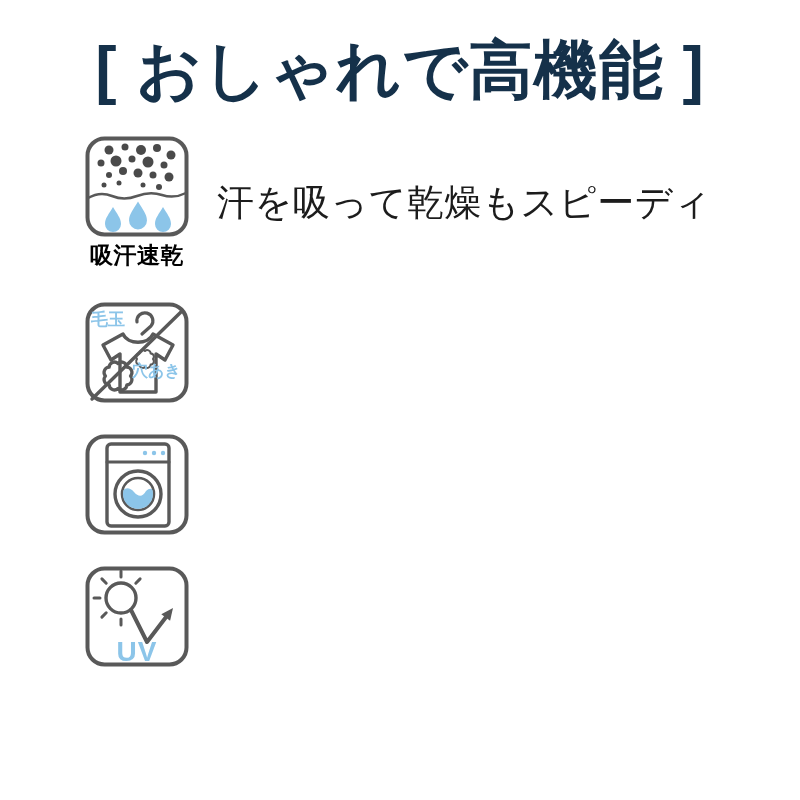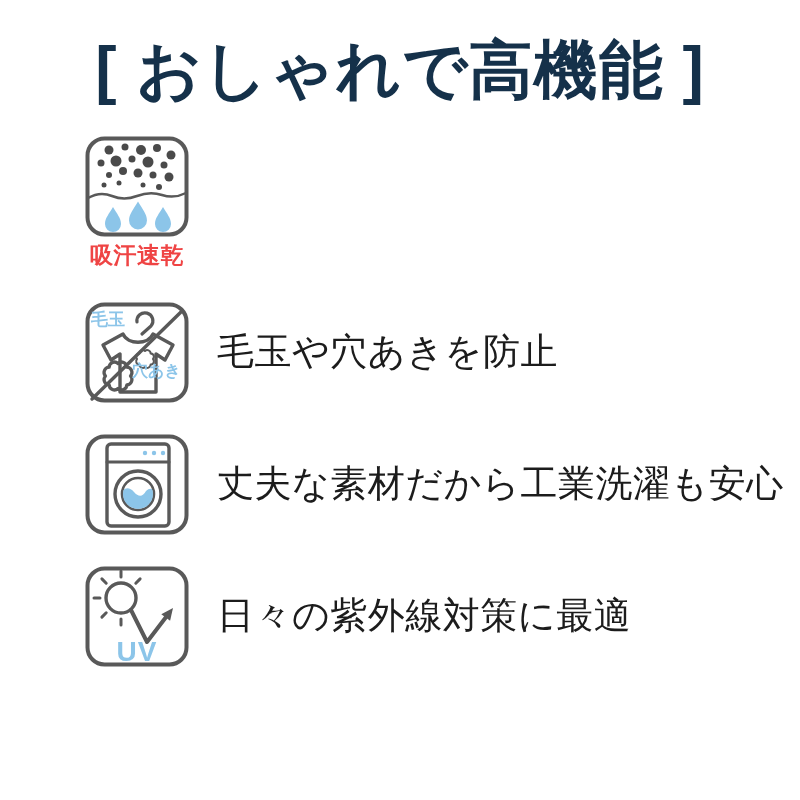--- a/index.html
+++ b/index.html
@@ -39,21 +39,21 @@
     align-items: center;
   }
   .icon-frame {
     width: 104px;
     height: 101px;
   }
   .icon-caption {
     margin-top: 3px;
     font-size: 23px;
     font-weight: bold;
-    color: #ef4444;
+    color: #000000;
     white-space: nowrap;
     letter-spacing: 0.5px;
   }
   .feature-desc {
     font-size: 37px;
     color: #1c1c1c;
     white-space: nowrap;
     letter-spacing: 0.5px;
   }
   svg { display: block; }
@@ -98,36 +98,36 @@
           </g>
           <path class="ic-stroke" stroke-width="2.5" d="M3,62 Q 15,55 27,60 T 52,60 T 77,59 T 101,57"></path>
           <g class="ic-bluefill">
             <path transform="translate(28,84)" d="M0,-13 C4,-6 8,-2 8,4 A8,8 0 1 1 -8,4 C-8,-2 -4,-6 0,-13 Z"></path>
             <path transform="translate(53,80) scale(1.12)" d="M0,-13 C4,-6 8,-2 8,4 A8,8 0 1 1 -8,4 C-8,-2 -4,-6 0,-13 Z"></path>
             <path transform="translate(78,84)" d="M0,-13 C4,-6 8,-2 8,4 A8,8 0 1 1 -8,4 C-8,-2 -4,-6 0,-13 Z"></path>
           </g>
         </svg>
         <div class="icon-caption">吸汗速乾</div>
       </div>
+      <div class="feature-desc">汗を吸って乾燥もスピーディ</div>
     </div>
 
     <div class="feature-row">
       <div class="icon-block">
         <svg class="icon-frame" viewBox="0 0 104 101">
           <rect class="ic-stroke" x="2.5" y="2.5" width="99" height="96" rx="17" stroke-width="4"></rect>
           <path class="ic-stroke" stroke-width="3.2" d="M52,20 A8,8 0 1 1 66,24 L57,32"></path>
           <path class="ic-stroke" stroke-width="3.4" fill="#ffffff" d="M38,32 L18,43 L26,58 L35,52 L35,90 L71,90 L71,52 L80,58 L88,43 L68,32 C63,43 43,43 38,32 Z"></path>
           <path class="ic-stroke" stroke-width="2.6" fill="#ffffff" transform="translate(60,57) scale(0.8)" d="M10,0 A4.2,4.2 0 0 1 7.07,7.07 A4.2,4.2 0 0 1 0,10 A4.2,4.2 0 0 1 -7.07,7.07 A4.2,4.2 0 0 1 -10,0 A4.2,4.2 0 0 1 -7.07,-7.07 A4.2,4.2 0 0 1 0,-10 A4.2,4.2 0 0 1 7.07,-7.07 A4.2,4.2 0 0 1 10,0 Z"></path>
           <path class="ic-stroke" stroke-width="2.6" fill="#ffffff" transform="translate(33,74) scale(1.25)" d="M10,0 A4.2,4.2 0 0 1 7.07,7.07 A4.2,4.2 0 0 1 0,10 A4.2,4.2 0 0 1 -7.07,7.07 A4.2,4.2 0 0 1 -10,0 A4.2,4.2 0 0 1 -7.07,-7.07 A4.2,4.2 0 0 1 0,-10 A4.2,4.2 0 0 1 7.07,-7.07 A4.2,4.2 0 0 1 10,0 Z"></path>
           <line class="ic-stroke" stroke-width="3.4" x1="7" y1="97" x2="97" y2="9"></line>
           <text class="ic-bluetext" x="6" y="23" font-size="17">毛玉</text>
           <text class="ic-bluetext" x="47" y="74" font-size="16">穴あき</text>
         </svg>
       </div>
-      <div class="feature-desc">毛玉や穴あきを防止</div>
     </div>
 
     <div class="feature-row">
       <div class="icon-block">
         <svg class="icon-frame" viewBox="0 0 104 101">
           <rect class="ic-stroke" x="2.5" y="2.5" width="99" height="96" rx="17" stroke-width="4"></rect>
           <rect class="ic-stroke" x="22" y="10" width="62" height="82" rx="4" stroke-width="3.4"></rect>
           <line class="ic-stroke" x1="22" y1="28" x2="84" y2="28" stroke-width="3"></line>
           <g class="ic-bluefill">
             <circle cx="60" cy="19" r="2.2"></circle>
@@ -135,38 +135,36 @@
               <circle cx="78" cy="19" r="2.2"></circle>
           </g>
           <circle class="ic-stroke" cx="53" cy="60" r="23" stroke-width="3.4"></circle>
           <circle class="ic-stroke" cx="53" cy="60" r="16" stroke-width="2.6"></circle>
           <clipPath id="drum-clip">
               <circle cx="53" cy="60" r="15"></circle>
             </clipPath>
           <path class="ic-bluefill" clip-path="url(#drum-clip)" d="M35,59 Q42,50 49,58 T61,57 Q66,52 71,58 L71,78 L35,78 Z"></path>
         </svg>
       </div>
-      <div class="feature-desc">丈夫な素材だから工業洗濯も安心</div>
     </div>
 
     <div class="feature-row">
       <div class="icon-block">
         <svg class="icon-frame" viewBox="0 0 104 101">
           <rect class="ic-stroke" x="2.5" y="2.5" width="99" height="96" rx="17" stroke-width="4"></rect>
           <circle class="ic-stroke" cx="36" cy="32" r="15" stroke-width="3.4"></circle>
           <g class="ic-stroke" stroke-width="3">
             <line x1="36" y1="11" x2="36" y2="5"></line>
             <line x1="21.2" y1="17.2" x2="16.9" y2="12.9"></line>
             <line x1="15" y1="32" x2="9" y2="32"></line>
             <line x1="21.2" y1="46.8" x2="16.9" y2="51.1"></line>
             <line x1="36" y1="53" x2="36" y2="59"></line>
             <line x1="50.8" y1="17.2" x2="55.1" y2="12.9"></line>
           </g>
           <path class="ic-stroke" stroke-width="4" d="M46,44 L62,76 L80.7,51.5"></path>
           <polygon fill="#595959" points="88,42 85.1,54.8 76.3,48.2"></polygon>
           <text class="ic-bluetext" x="52" y="95" font-size="28" text-anchor="middle" letter-spacing="1">UV</text>
         </svg>
       </div>
-      <div class="feature-desc">日々の紫外線対策に最適</div>
     </div>
 
   </div>
 </div>
 
 </body></html>

